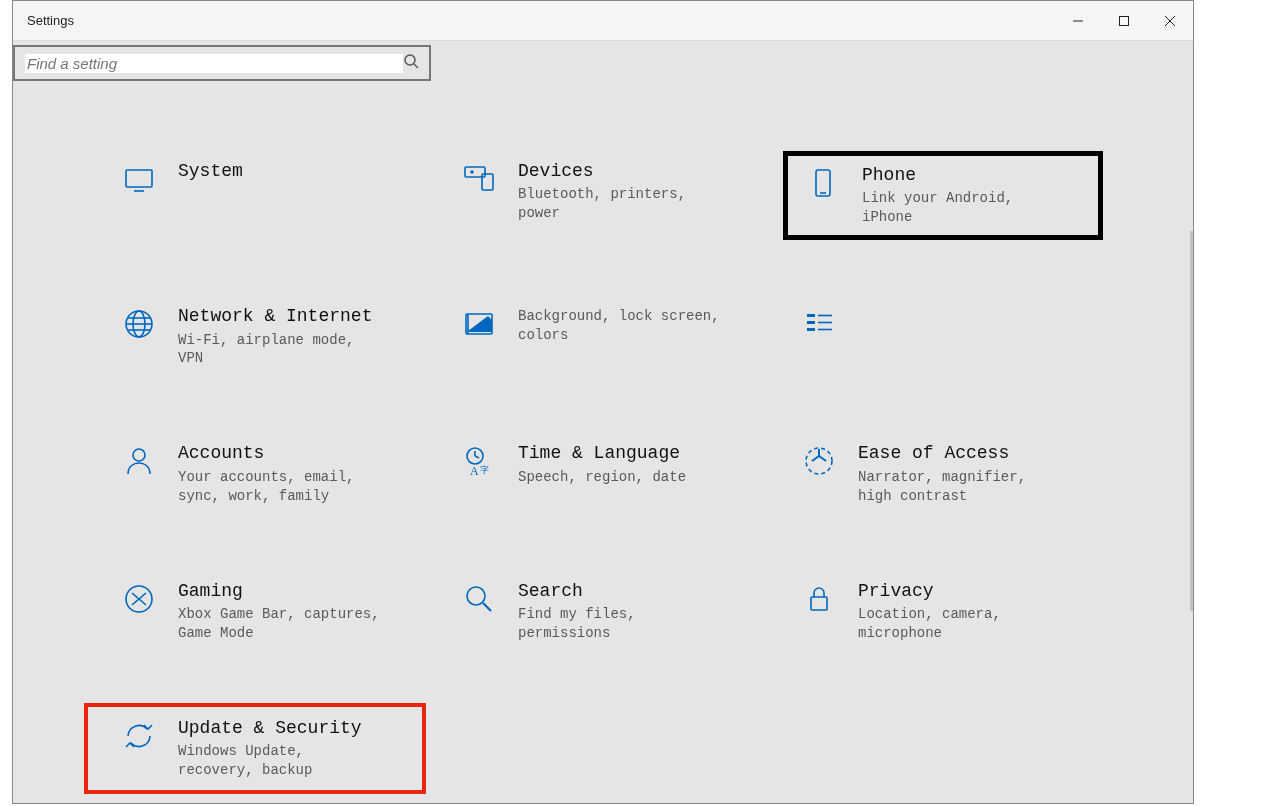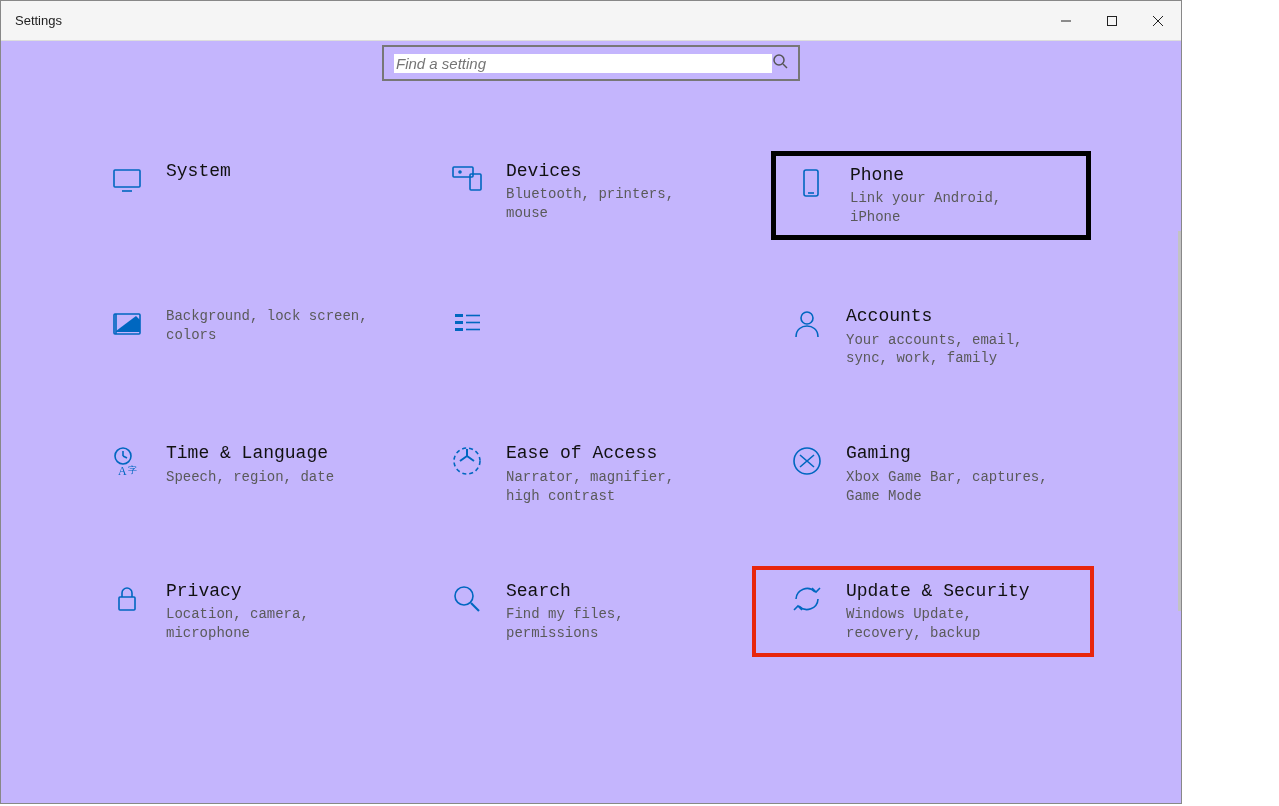--- a/index.html
+++ b/index.html
@@ -10,22 +10,23 @@
     color: #000;
     width: 1279px;
     height: 806px;
     overflow: hidden;
   }
   .window {
     width: 1182px;
     height: 804px;
     border: 1px solid #888;
     box-sizing: border-box;
-    background: #c4b5fd;
+    background: #e5e5e5;
     position: relative;
+    margin-left: 12px;
   }
   .titlebar {
     height: 40px;
     background: #f5f5f5;
     border-bottom: 1px solid #ddd;
     display: flex;
     align-items: center;
     justify-content: space-between;
     box-sizing: border-box;
   }
@@ -43,21 +44,20 @@
     height: 100%;
     display: flex;
     align-items: center;
     justify-content: center;
     cursor: pointer;
   }
   .win-btn svg { width: 12px; height: 12px; stroke: #222; stroke-width: 1; fill: none; }
 
   .search-row {
     display: flex;
-    justify-content: center;
     margin-top: 4px;
   }
   .search-box {
     width: 418px;
     height: 36px;
     border: 2px solid #777;
     display: flex;
     align-items: center;
     padding: 0 10px;
     box-sizing: border-box;
@@ -193,37 +193,48 @@
         </div>
       </div>
       <div class="tile">
         <div class="tile-icon">
           <svg viewBox="0 0 34 34">
             <use href="#ico-devices"></use>
           </svg>
         </div>
         <div class="tile-text">
           <div class="tile-title">Devices</div>
-          <div class="tile-desc">Bluetooth, printers, mouse</div>
+          <div class="tile-desc">Bluetooth, printers, power</div>
         </div>
       </div>
       <div class="tile hovered">
         <div class="tile-icon">
           <svg viewBox="0 0 34 34">
             <use href="#ico-phone"></use>
           </svg>
         </div>
         <div class="tile-text">
           <div class="tile-title">Phone</div>
           <div class="tile-desc">Link your Android, iPhone</div>
         </div>
       </div>
       <div class="tile">
         <div class="tile-icon">
           <svg viewBox="0 0 34 34">
+            <use href="#ico-network"></use>
+          </svg>
+        </div>
+        <div class="tile-text">
+          <div class="tile-title">Network &amp; Internet</div>
+          <div class="tile-desc">Wi-Fi, airplane mode, VPN</div>
+        </div>
+      </div>
+      <div class="tile">
+        <div class="tile-icon">
+          <svg viewBox="0 0 34 34">
             <use href="#ico-personalization"></use>
           </svg>
         </div>
         <div class="tile-text">
           <div class="tile-desc">Background, lock screen, colors</div>
         </div>
       </div>
       <div class="tile">
         <div class="tile-icon">
           <svg viewBox="0 0 34 34">
@@ -271,37 +282,37 @@
           </svg>
         </div>
         <div class="tile-text">
           <div class="tile-title">Gaming</div>
           <div class="tile-desc">Xbox Game Bar, captures, Game Mode</div>
         </div>
       </div>
       <div class="tile">
         <div class="tile-icon">
           <svg viewBox="0 0 34 34">
+            <use href="#ico-search"></use>
+          </svg>
+        </div>
+        <div class="tile-text">
+          <div class="tile-title">Search</div>
+          <div class="tile-desc">Find my files, permissions</div>
+        </div>
+      </div>
+      <div class="tile">
+        <div class="tile-icon">
+          <svg viewBox="0 0 34 34">
             <use href="#ico-privacy"></use>
           </svg>
         </div>
         <div class="tile-text">
           <div class="tile-title">Privacy</div>
           <div class="tile-desc">Location, camera, microphone</div>
-        </div>
-      </div>
-      <div class="tile">
-        <div class="tile-icon">
-          <svg viewBox="0 0 34 34">
-            <use href="#ico-search"></use>
-          </svg>
-        </div>
-        <div class="tile-text">
-          <div class="tile-title">Search</div>
-          <div class="tile-desc">Find my files, permissions</div>
         </div>
       </div>
       <div class="tile highlighted">
         <div class="tile-icon">
           <svg viewBox="0 0 34 34">
             <use href="#ico-update"></use>
           </svg>
         </div>
         <div class="tile-text">
           <div class="tile-title">Update &amp; Security</div>

